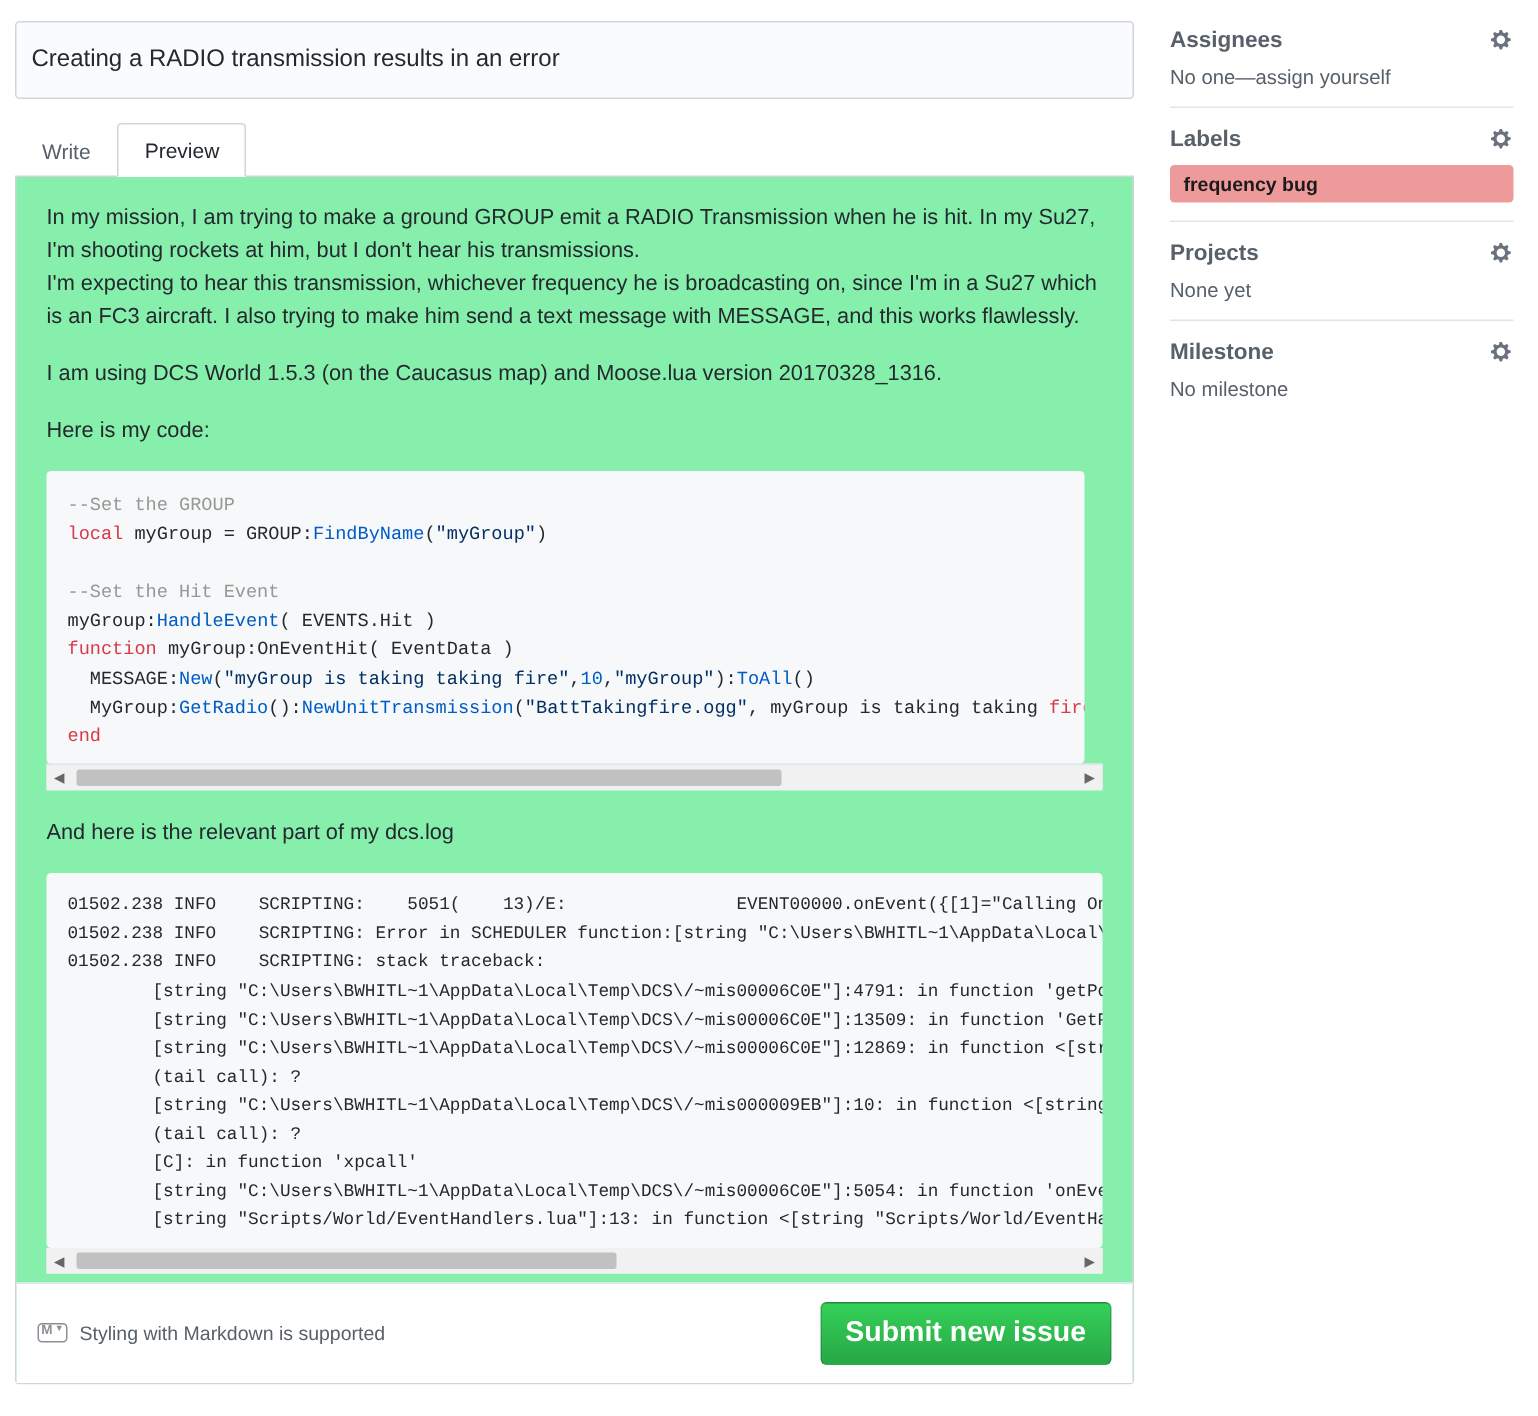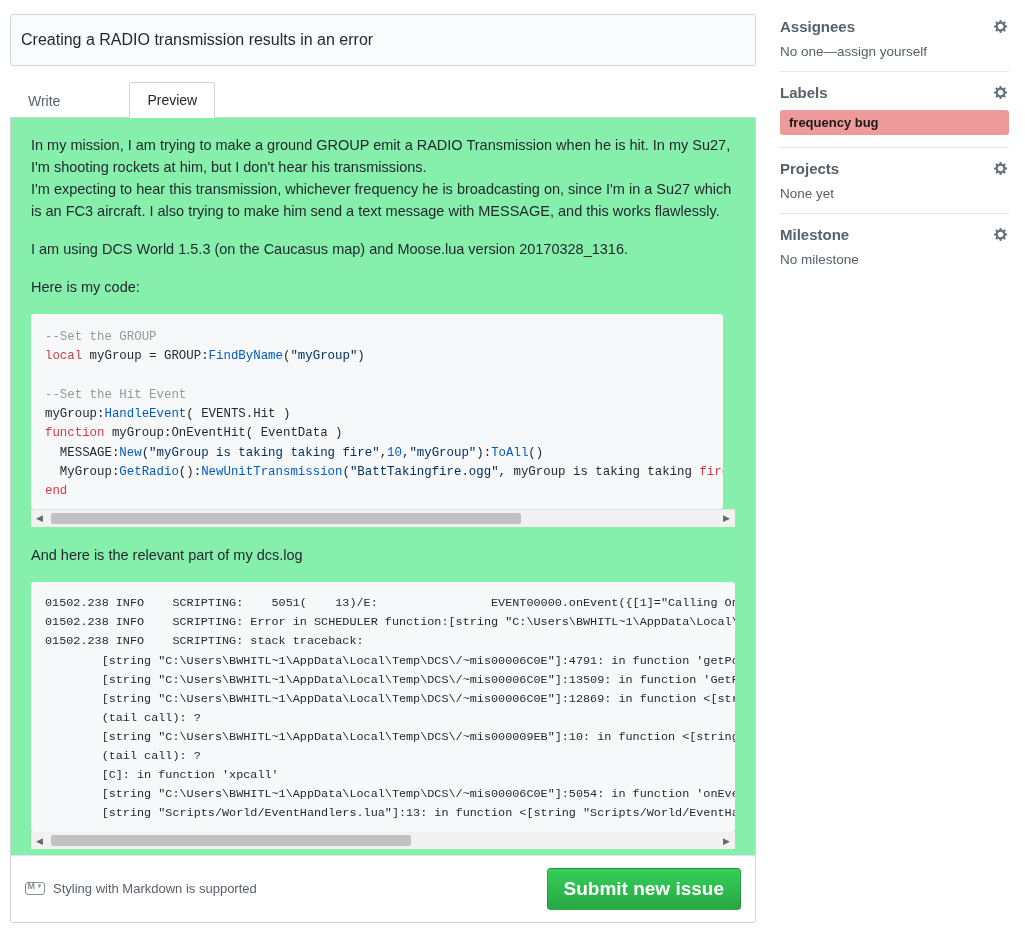--- a/index.html
+++ b/index.html
@@ -36,40 +36,38 @@
     font-family: "Liberation Sans", sans-serif;
     outline: none;
   }
   .tabs {
     margin-top: 14px;
     display: flex;
     align-items: flex-end;
     border-bottom: 1px solid #d1d5da;
     position: relative;
     height: 38px;
-    gap: 39px;
   }
   .tab {
     padding: 9px 17px;
     font-size: 14px;
     color: #586069;
     cursor: pointer;
     border: 1px solid transparent;
     border-bottom: none;
     border-radius: 3px 3px 0 0;
     position: relative;
     top: 1px;
     background: transparent;
   }
   .tab.active {
     background: #ffffff;
     border-color: #d1d5da;
     border-bottom: 1px solid #ffffff;
     color: #24292e;
-    margin-left: 12px;
   }
   .body-box {
     border: 1px solid #d1d5da;
     border-top: none;
     border-radius: 0 0 3px 3px;
     background: #86efac;
     padding: 0;
   }
   .preview-body {
     padding: 16px 20px 6px 20px;

